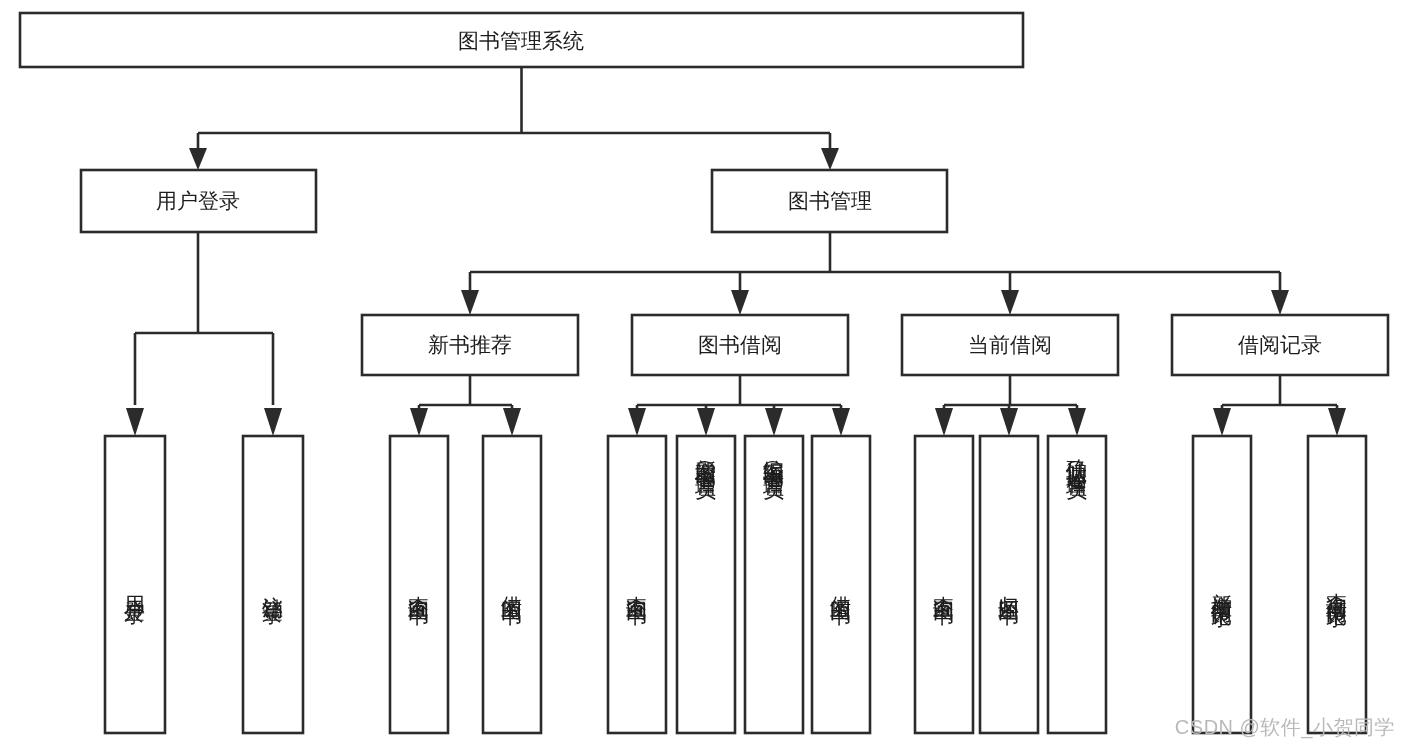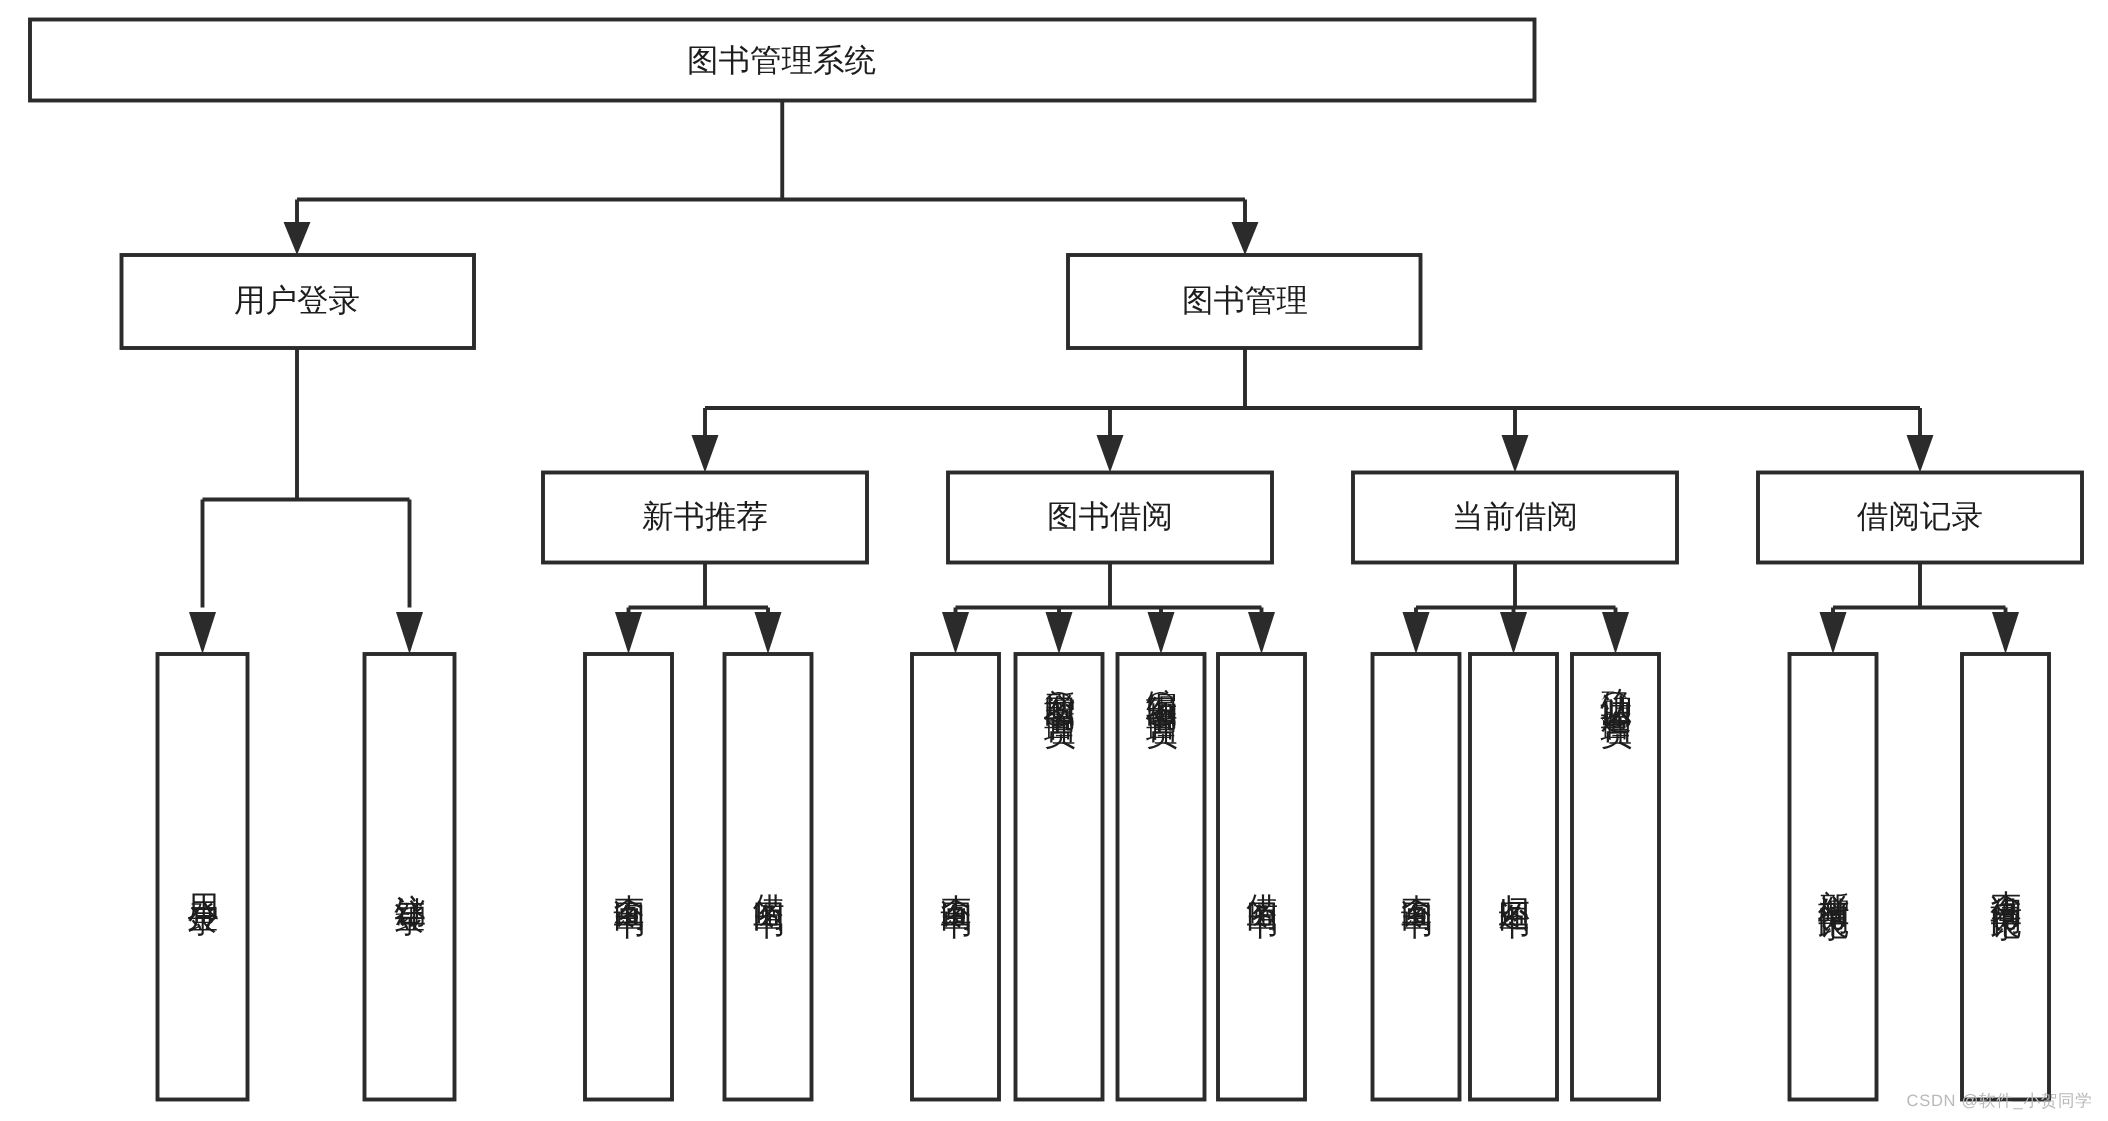--- a/index.html
+++ b/index.html
@@ -43,21 +43,21 @@
     stroke-linecap: butt;
   }
   .arrow-head {
     fill: #2b2b2b;
     stroke: none;
   }
   .watermark {
     position: absolute;
     right: 10px;
     bottom: 6px;
-    font-size: 11px;
+    font-size: 20px;
     color: #b9b9b9;
     font-family: "Liberation Sans", "DejaVu Sans", sans-serif;
     letter-spacing: 0.5px;
     user-select: none;
     pointer-events: none;
   }
 </style>
 </head>
 <body>
 

